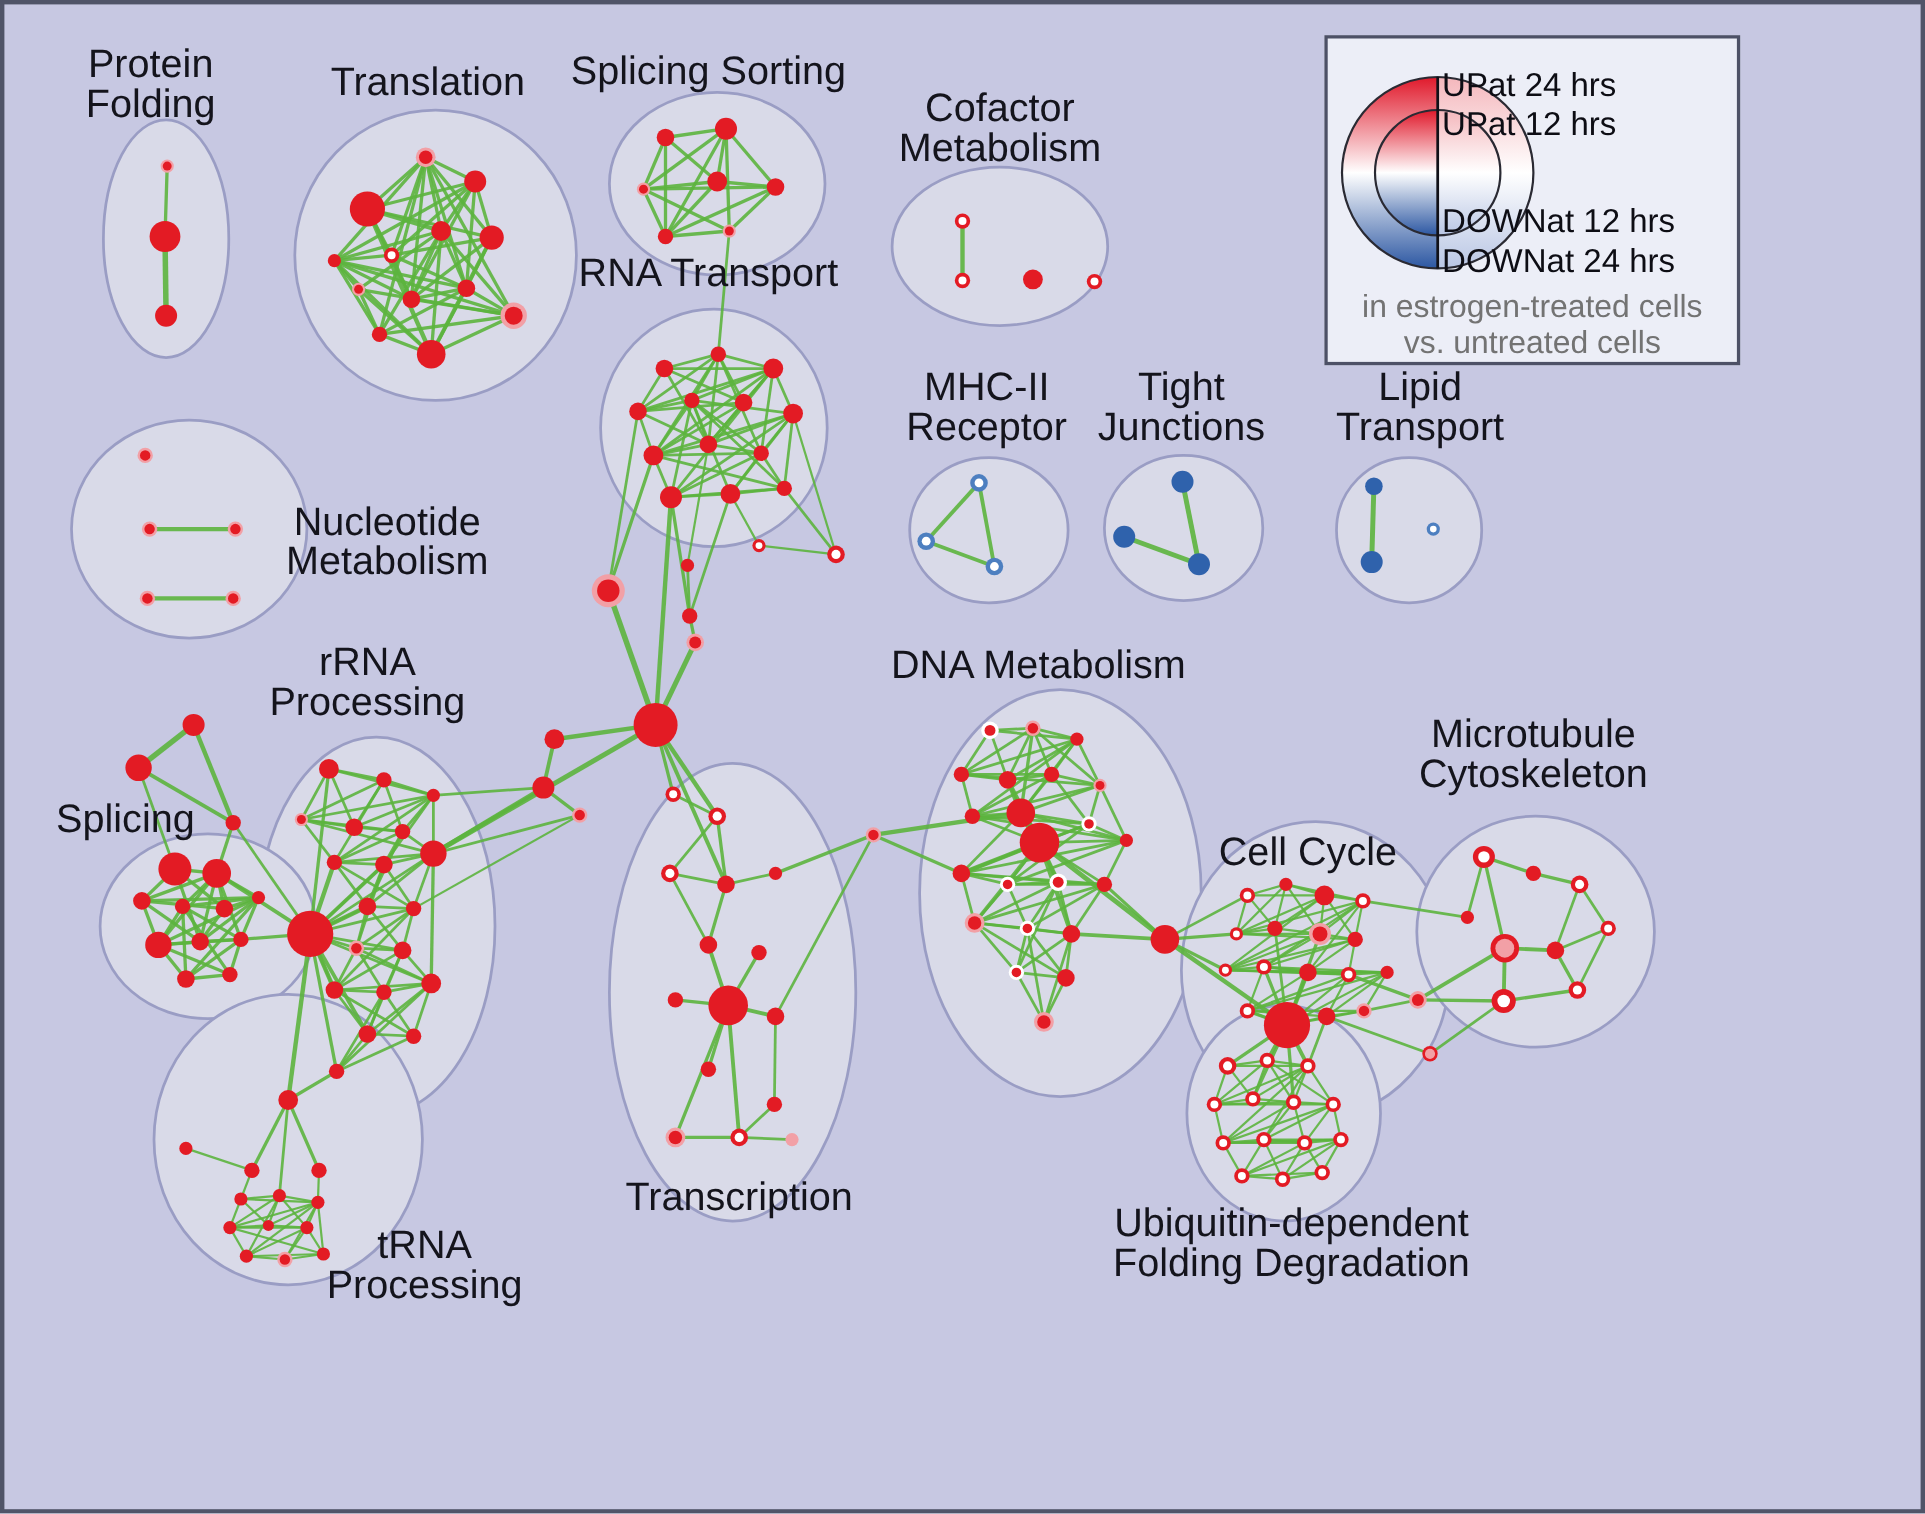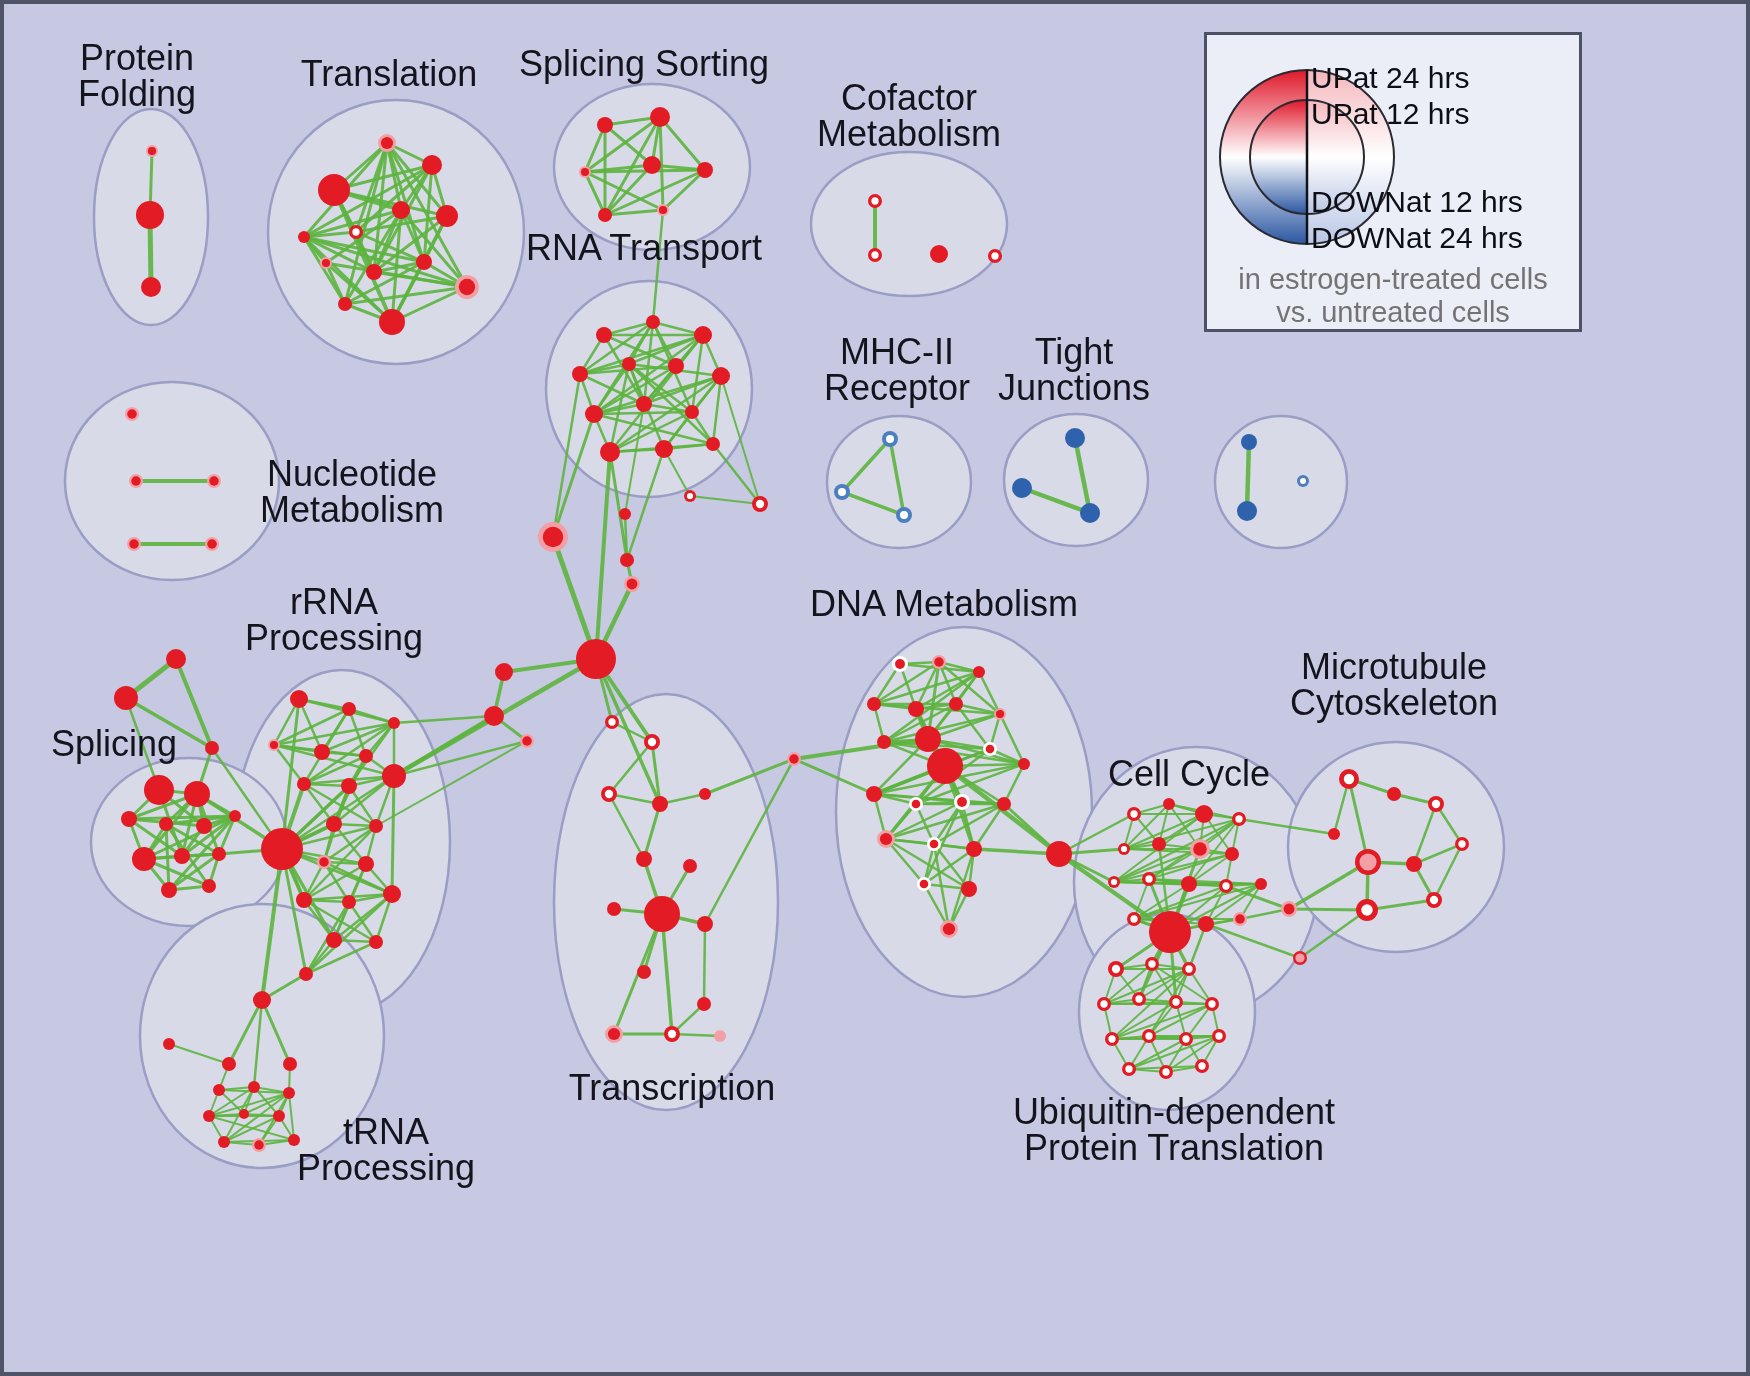--- a/index.html
+++ b/index.html
@@ -1262,34 +1262,36 @@
 Folding</div>
       <div class="cluster-label" style="left: 385px; top: 52px;">Translation</div>
       <div class="cluster-label" style="left: 640px; top: 42px;">Splicing Sorting</div>
       <div class="cluster-label" style="left: 905px; top: 76px;">Cofactor
 Metabolism</div>
       <div class="cluster-label" style="left: 640px; top: 226px;">RNA Transport</div>
       <div class="cluster-label" style="left: 893px; top: 330px;">MHC-II
 Receptor</div>
       <div class="cluster-label" style="left: 1070px; top: 330px;">Tight
 Junctions</div>
+      <div class="cluster-label" style="left: 1287px; top: 330px;">Lipid
+Transport</div>
       <div class="cluster-label" style="left: 348px; top: 452px;">Nucleotide
 Metabolism</div>
       <div class="cluster-label" style="left: 330px; top: 580px;">rRNA
 Processing</div>
       <div class="cluster-label" style="left: 110px; top: 722px;">Splicing</div>
       <div class="cluster-label" style="left: 382px; top: 1110px;">tRNA
 Processing</div>
       <div class="cluster-label" style="left: 668px; top: 1066px;">Transcription</div>
       <div class="cluster-label" style="left: 940px; top: 582px;">DNA Metabolism</div>
       <div class="cluster-label" style="left: 1185px; top: 752px;">Cell Cycle</div>
       <div class="cluster-label" style="left: 1390px; top: 645px;">Microtubule
 Cytoskeleton</div>
       <div class="cluster-label" style="left: 1170px; top: 1090px;">Ubiquitin-dependent
-Protein Translation</div>
+Folding Degradation</div>
     </div>
 
   <div class="legend">
     <svg width="372" height="294" viewBox="0 0 372 294">
       <defs>
         <linearGradient id="gSat" x1="0" y1="0" x2="0" y2="1">
           <stop offset="0" stop-color="#e0192b"></stop>
           <stop offset="0.5" stop-color="#ffffff"></stop>
           <stop offset="1" stop-color="#2c57a2"></stop>
         </linearGradient>

